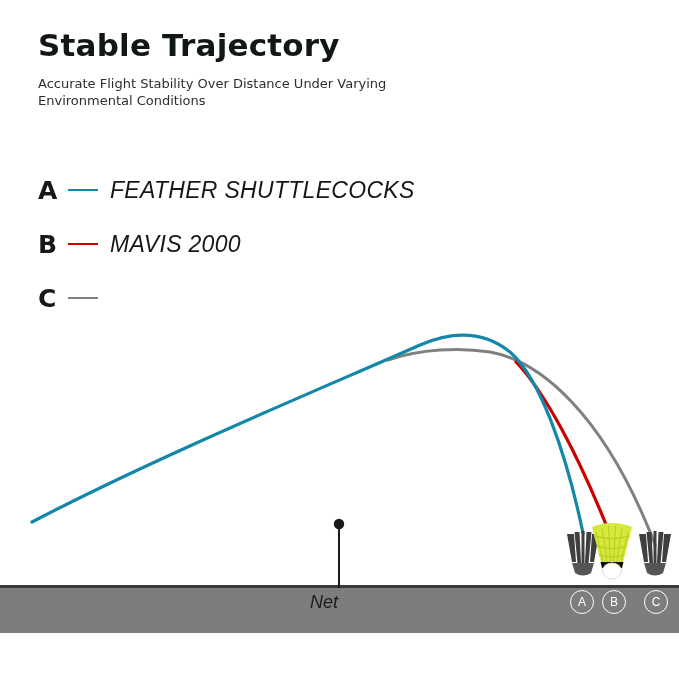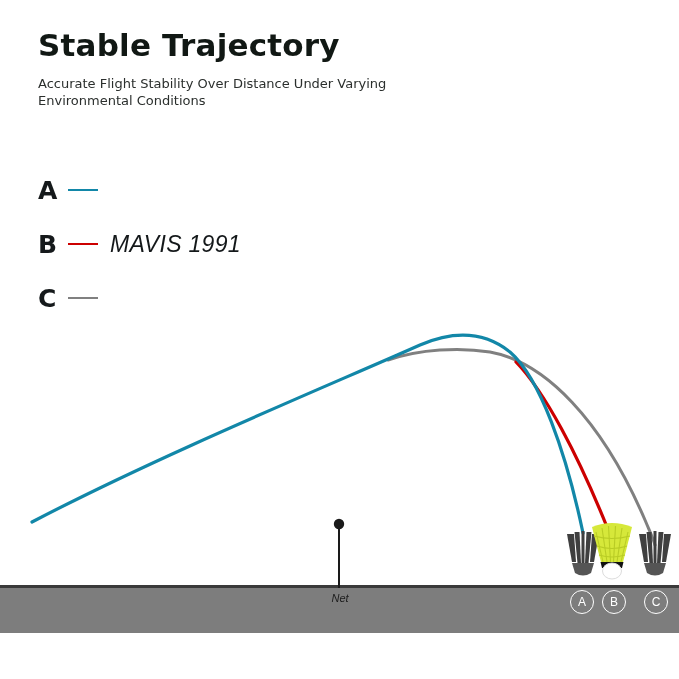--- a/index.html
+++ b/index.html
@@ -98,24 +98,24 @@
     width: 679px;
     height: 679px;
     pointer-events: none;
   }
 
   .net-label {
     position: absolute;
     left: 310px;
     top: 592px;
     width: 60px;
-    text-align: center;
+    text-align: left;
     font-family: "Liberation Sans", sans-serif;
     font-style: italic;
-    font-size: 11px;
+    font-size: 18px;
     color: #1c1c1c;
   }
 
   .badge-row {
     position: absolute;
     top: 590px;
     left: 560px;
     width: 120px;
     height: 28px;
   }
@@ -143,25 +143,26 @@
 
   <div class="header">
     <h1 class="title">Stable Trajectory</h1>
     <p class="subtitle">Accurate Flight Stability Over Distance Under Varying Environmental Conditions</p>
   </div>
 
   <div class="legend">
     <div class="legend-row">
       <span class="legend-key">A</span>
       <span class="legend-dash" id="dash-a" style="border-top-color: rgb(18, 135, 168);"></span>
+      <span class="legend-label">FEATHER SHUTTLECOCKS</span>
     </div>
     <div class="legend-row">
       <span class="legend-key">B</span>
       <span class="legend-dash" id="dash-b" style="border-top-color: rgb(204, 0, 0);"></span>
-      <span class="legend-label">MAVIS 1991</span>
+      <span class="legend-label">MAVIS 2000</span>
     </div>
     <div class="legend-row">
       <span class="legend-key">C</span>
       <span class="legend-dash" id="dash-c" style="border-top-color: rgb(128, 128, 128);"></span>
     </div>
   </div>
 
   <svg id="scene" viewBox="0 0 679 679">
     <defs>
       <clipPath id="clipGround">

